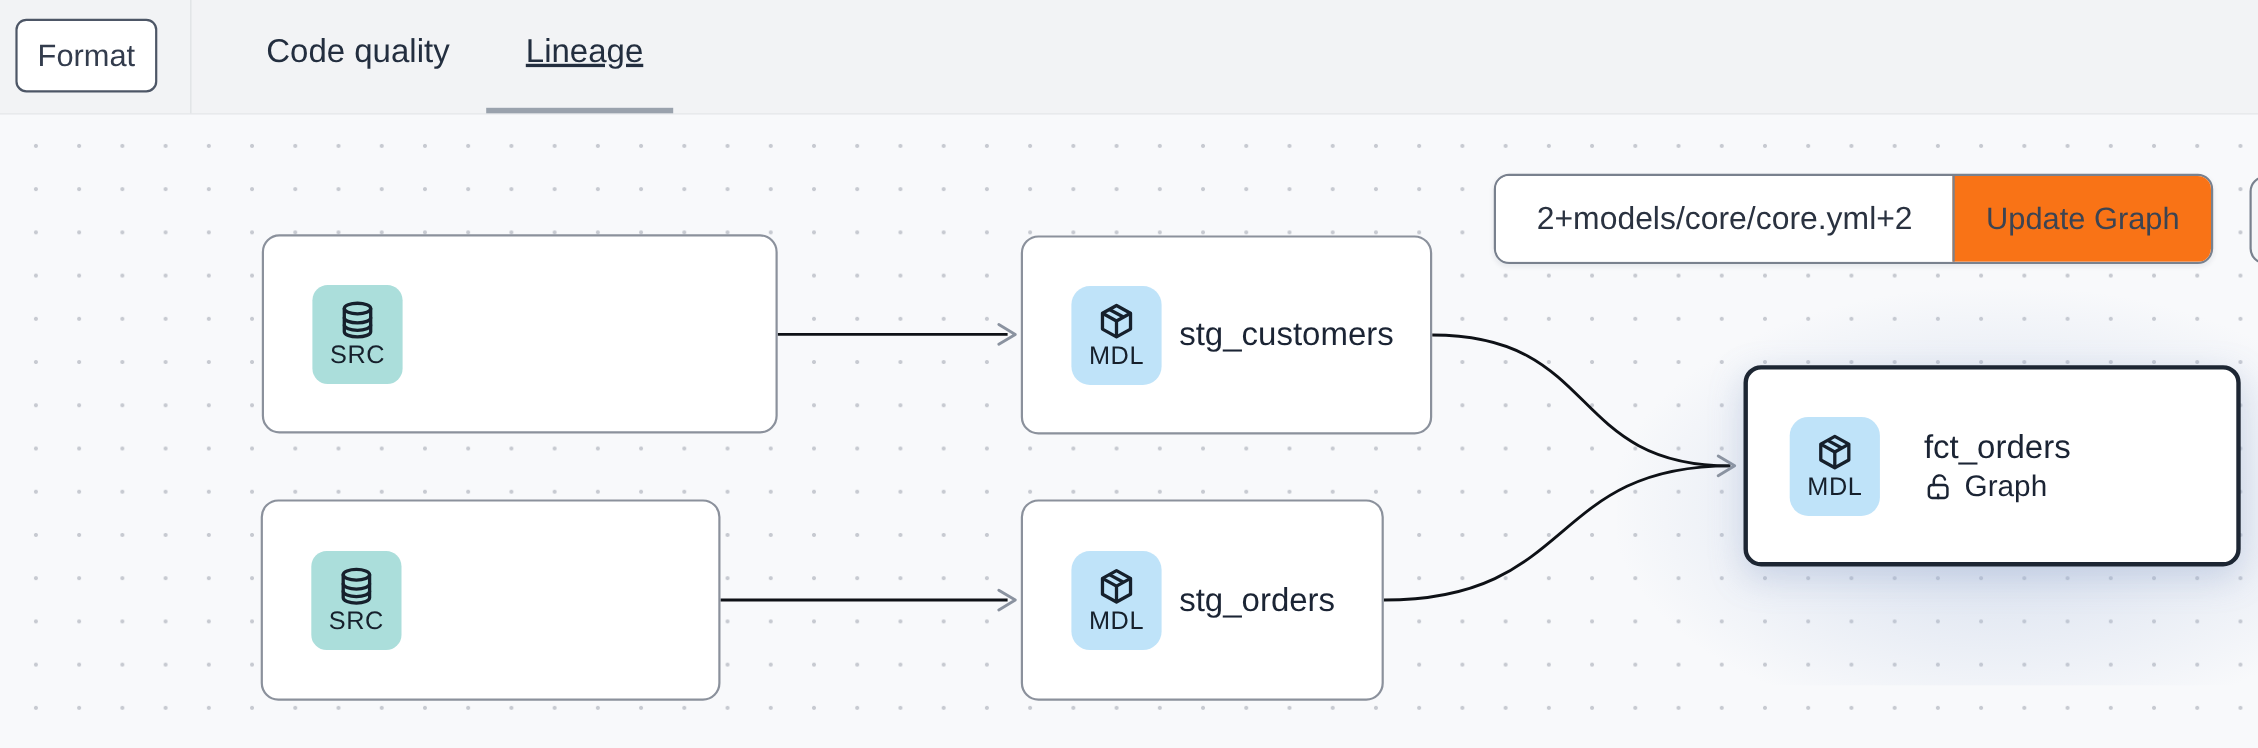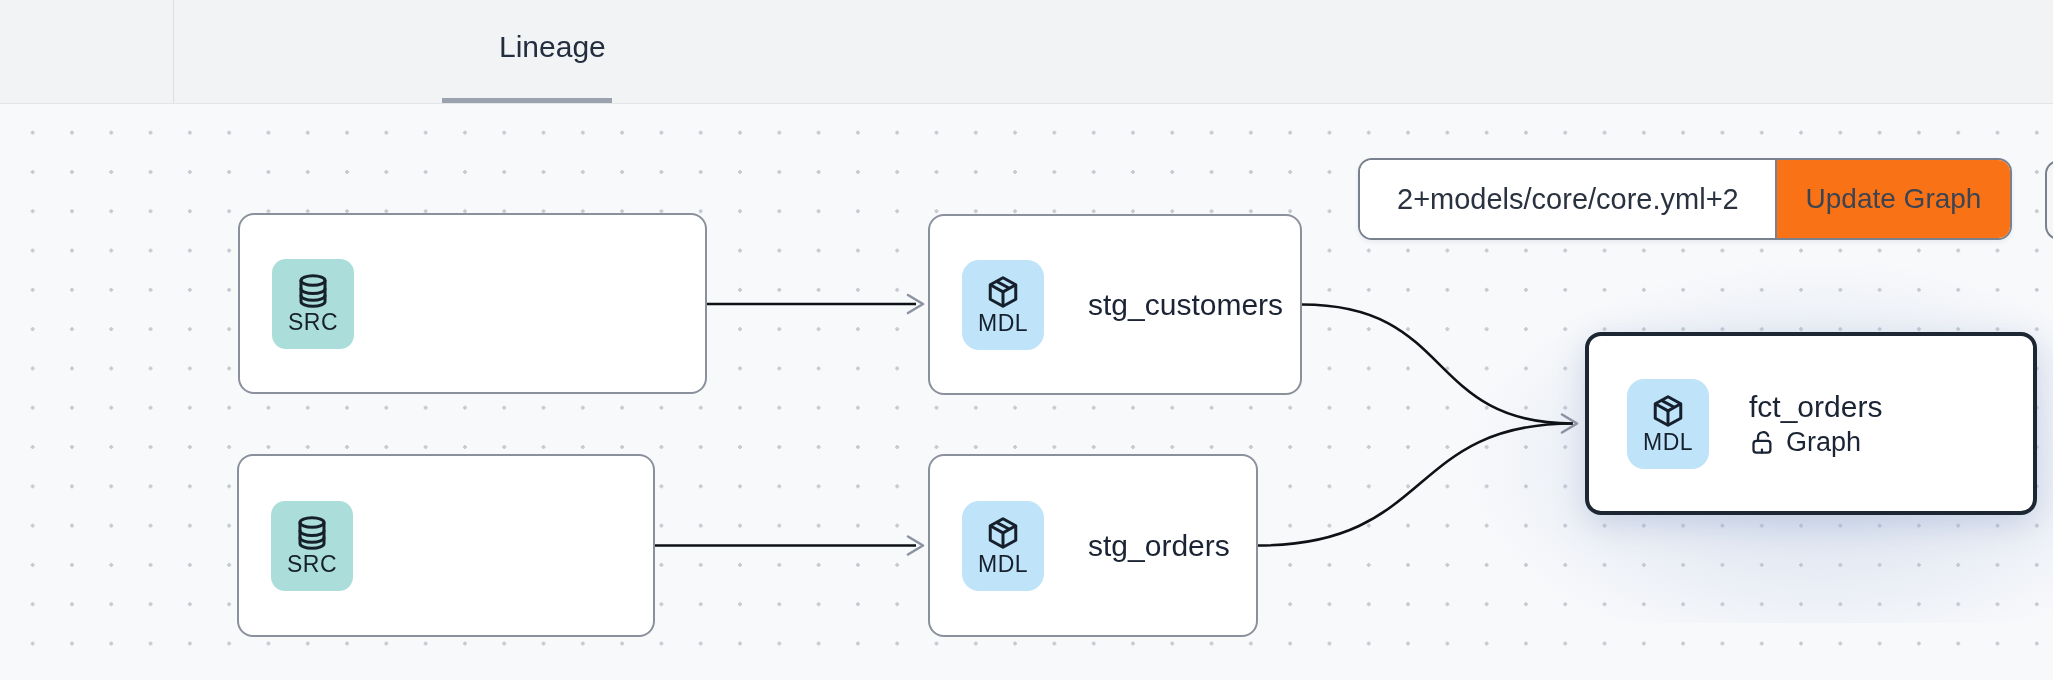--- a/index.html
+++ b/index.html
@@ -19,42 +19,42 @@
     display:flex;align-items:center;justify-content:center;
     font-size:28px;color:#333c4d;cursor:pointer;box-sizing:border-box;
   }
   .topbar-divider{
     position:absolute;left:173px;top:0;width:1px;height:103px;background:#dcdee2;
   }
   .tab{
     position:absolute;top:30px;font-size:30px;color:#232e3f;cursor:pointer;white-space:nowrap;
   }
   .tab-codequality{left:242px;}
-  .tab-lineage{left:499px;}
+  .tab-lineage{left:478px;text-decoration:underline;}
   .tab-underline{
     position:absolute;left:442px;top:98px;width:170px;height:5px;background:#9aa2ad;
   }
   
   .canvas{
     position:absolute;left:0;top:103px;width:2053px;height:577px;
     background-color:#f8f9fb;
     background-image:radial-gradient(circle,#c7cad1 1.7px,rgba(199,202,209,0) 2px);
     background-size:39.3px 39.3px;background-position:13px 10px;
   }
   .glow{
     position:absolute;left:1470px;top:160px;width:583px;height:360px;
     background:radial-gradient(ellipse at 60% 55%,rgba(175,192,222,.50),rgba(175,192,222,0) 72%);
     pointer-events:none;
   }
   .edges{position:absolute;left:0;top:0;width:2053px;height:680px;pointer-events:none;}
   
   .node{
     position:absolute;background:#fff;border:2px solid #8b919c;border-radius:16px;
     display:flex;align-items:center;box-sizing:border-box;cursor:pointer;
-    padding-left:32px;gap:44px;
+    padding-left:44px;gap:16px;
   }
   .node.selected{
     border:4px solid #1d2633;
     box-shadow:0 10px 30px rgba(140,160,200,.35);
   }
   .badge{
     width:82px;height:90px;border-radius:14px;flex:0 0 auto;
     display:flex;flex-direction:column;align-items:center;justify-content:center;
   }
   .badge.src{background:#abdedb;}
@@ -92,21 +92,23 @@
     border:2px solid #79818e;border-radius:14px;background:#f5f6f8;
     box-sizing:border-box;z-index:4;
   }
 </style>
 </head>
 <body>
 
 <div id="app">
 
   <div class="topbar">
+    <button class="format-btn">Format</button>
     <div class="topbar-divider"></div>
+    <div class="tab tab-codequality">Code quality</div>
     <div class="tab tab-lineage">Lineage</div>
     <div class="tab-underline"></div>
   </div>
 
   <div class="canvas">
     <div class="glow"></div>
   </div>
 
   <svg class="edges" viewBox="0 0 2053 680" xmlns="http://www.w3.org/2000/svg">
     <g fill="none" stroke="#0e1116" stroke-width="2.6">

